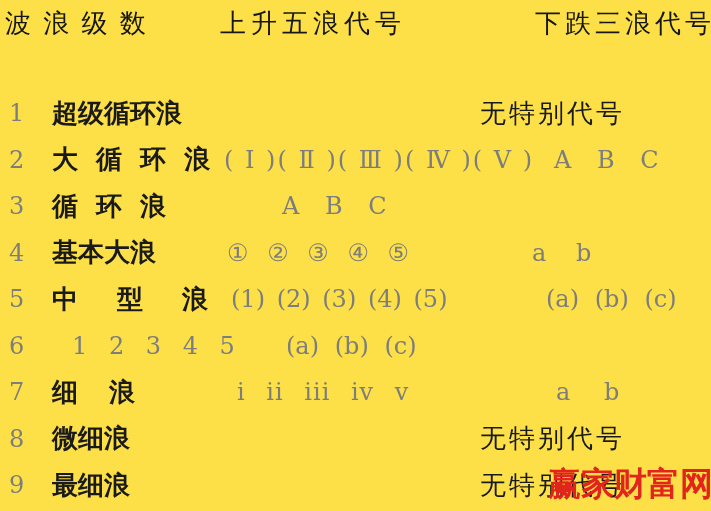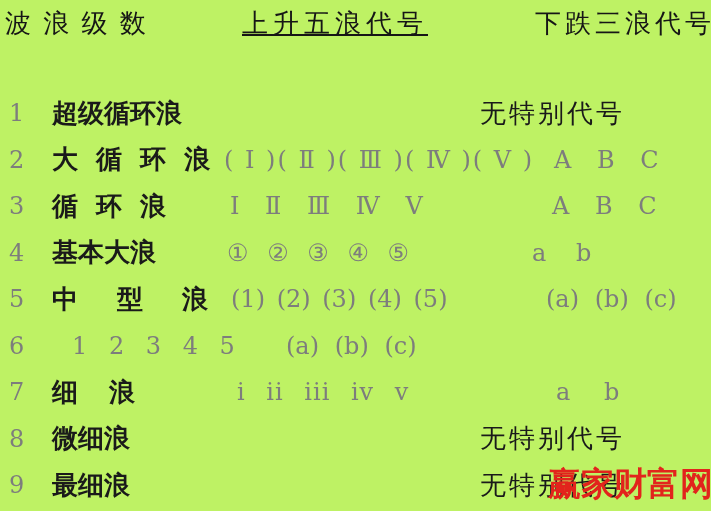--- a/index.html
+++ b/index.html
@@ -1,25 +1,25 @@
 <!DOCTYPE html>
 <html><head>
 <meta charset="utf-8">
 <style>
   html,body{margin:0;padding:0;}
   body{
     width:711px;height:511px;overflow:hidden;background:#ffffff;
     font-family:"DejaVu Serif","Liberation Serif",serif;
   }
-  .page{position:relative;width:711px;height:511px;background:#bef264;}
+  .page{position:relative;width:711px;height:511px;background:#fde047;}
 
   
   .hdr{position:absolute;top:6px;font-size:26px;color:#161616;white-space:pre;}
   .hdr-level{left:5px;letter-spacing:2px;}
-  .hdr-rise{left:242px;letter-spacing:5px;text-decoration:underline;}
+  .hdr-rise{left:220px;letter-spacing:5px;}
   .hdr-fall{left:535px;letter-spacing:4px;}
 
   
   .rows{position:absolute;top:90px;left:0;width:711px;}
   .row{display:grid;grid-template-columns:42px 168px 270px auto;height:46.5px;align-items:center;}
   .cell{white-space:pre;}
   .cell-num{color:#7d7d7d;font-size:24px;padding-left:9px;}
   .cell-name{color:#1a1a1a;font-size:26px;padding-left:10px;font-weight:bold;}
   .cell-rise{color:#7d7d7d;font-size:24px;}
   .cell-fall{color:#7d7d7d;font-size:24px;}
@@ -74,21 +74,20 @@
     <div class="row r2">
       <span class="cell cell-num">2</span>
       <span class="cell cell-name">大 循 环 浪</span>
       <span class="cell cell-rise">( Ⅰ )( Ⅱ )( Ⅲ )( Ⅳ )( Ⅴ )</span>
       <span class="cell cell-fall">A B C</span>
     </div>
 
     <div class="row r3">
       <span class="cell cell-num">3</span>
       <span class="cell cell-name">循 环 浪</span>
-      <span class="cell cell-rise">Ⅰ Ⅱ Ⅲ Ⅳ Ⅴ</span>
       <span class="cell cell-fall">A B C</span>
     </div>
 
     <div class="row r4">
       <span class="cell cell-num">4</span>
       <span class="cell cell-name">基本大浪</span>
       <span class="cell cell-rise">① ② ③ ④ ⑤</span>
       <span class="cell cell-fall">a b</span>
     </div>
 

